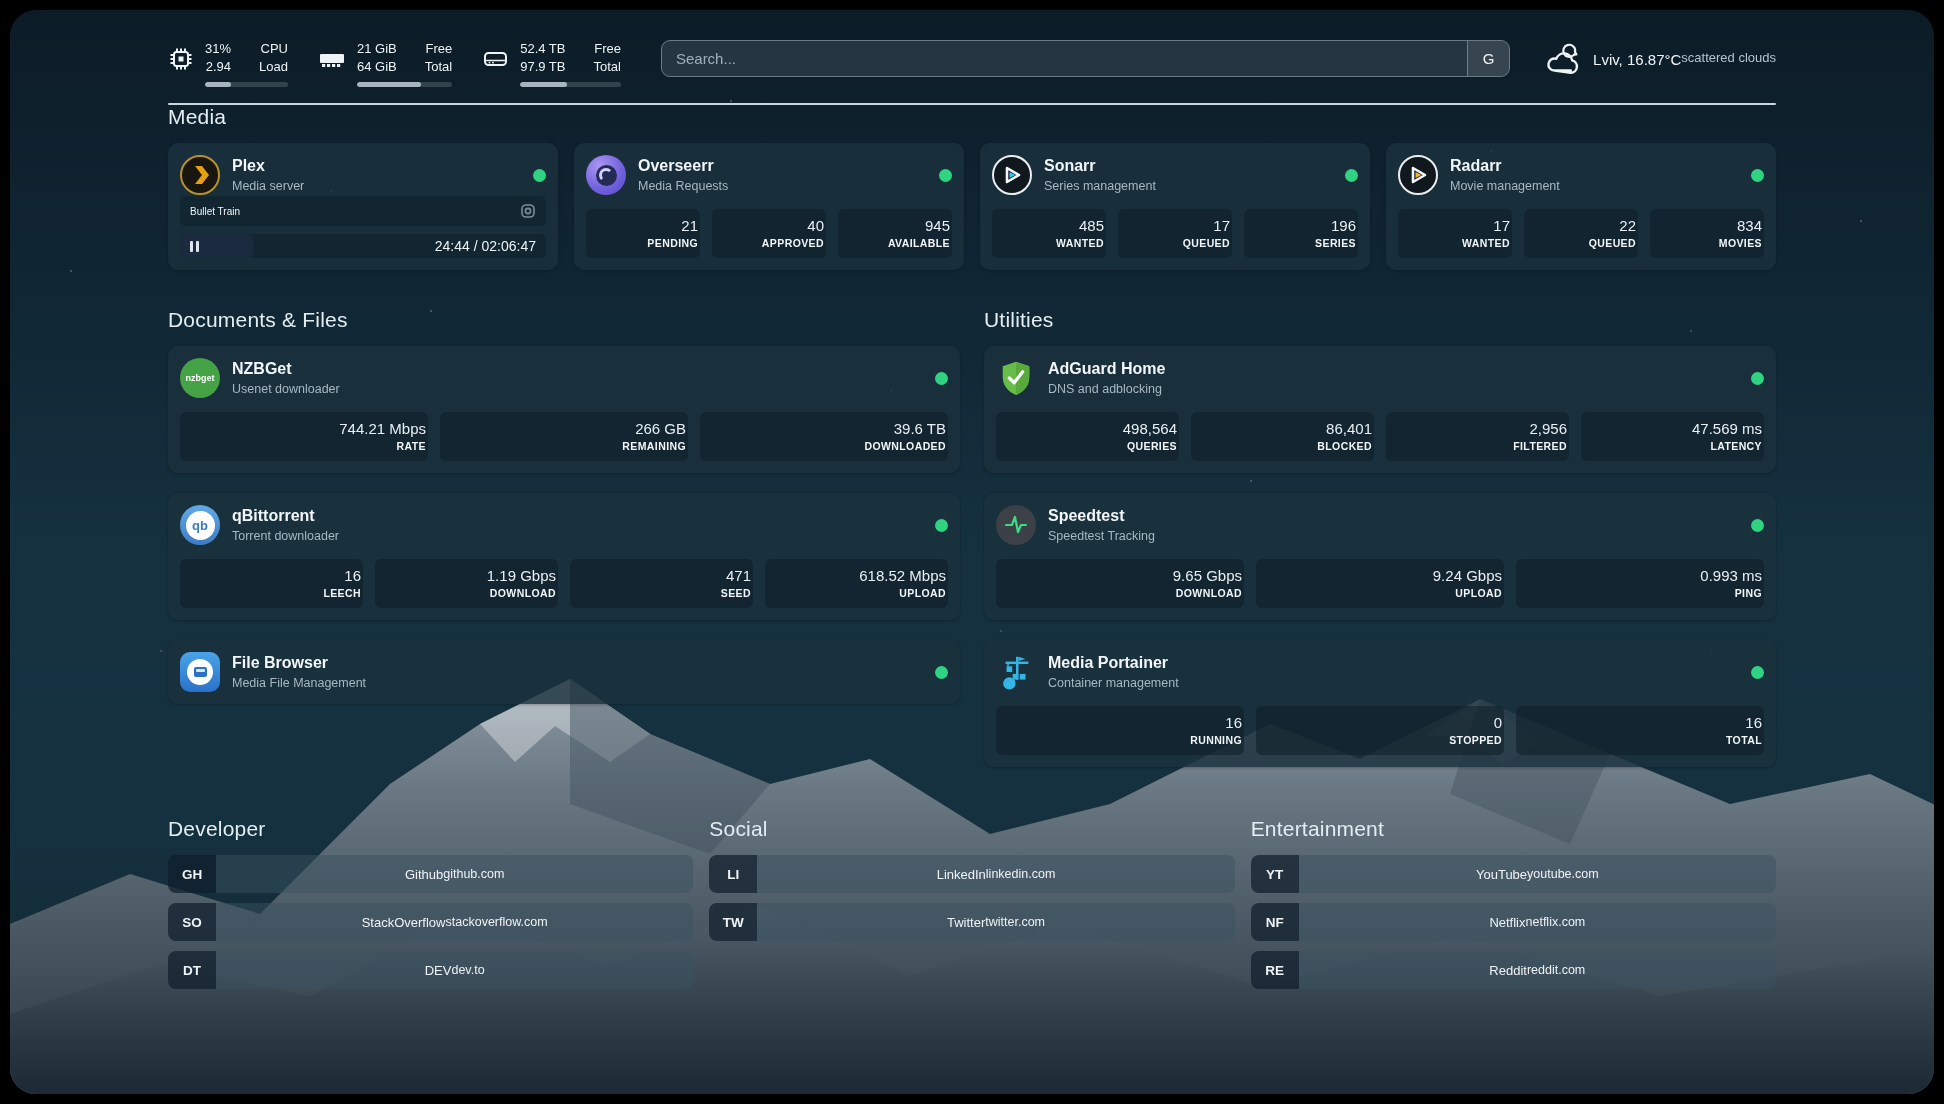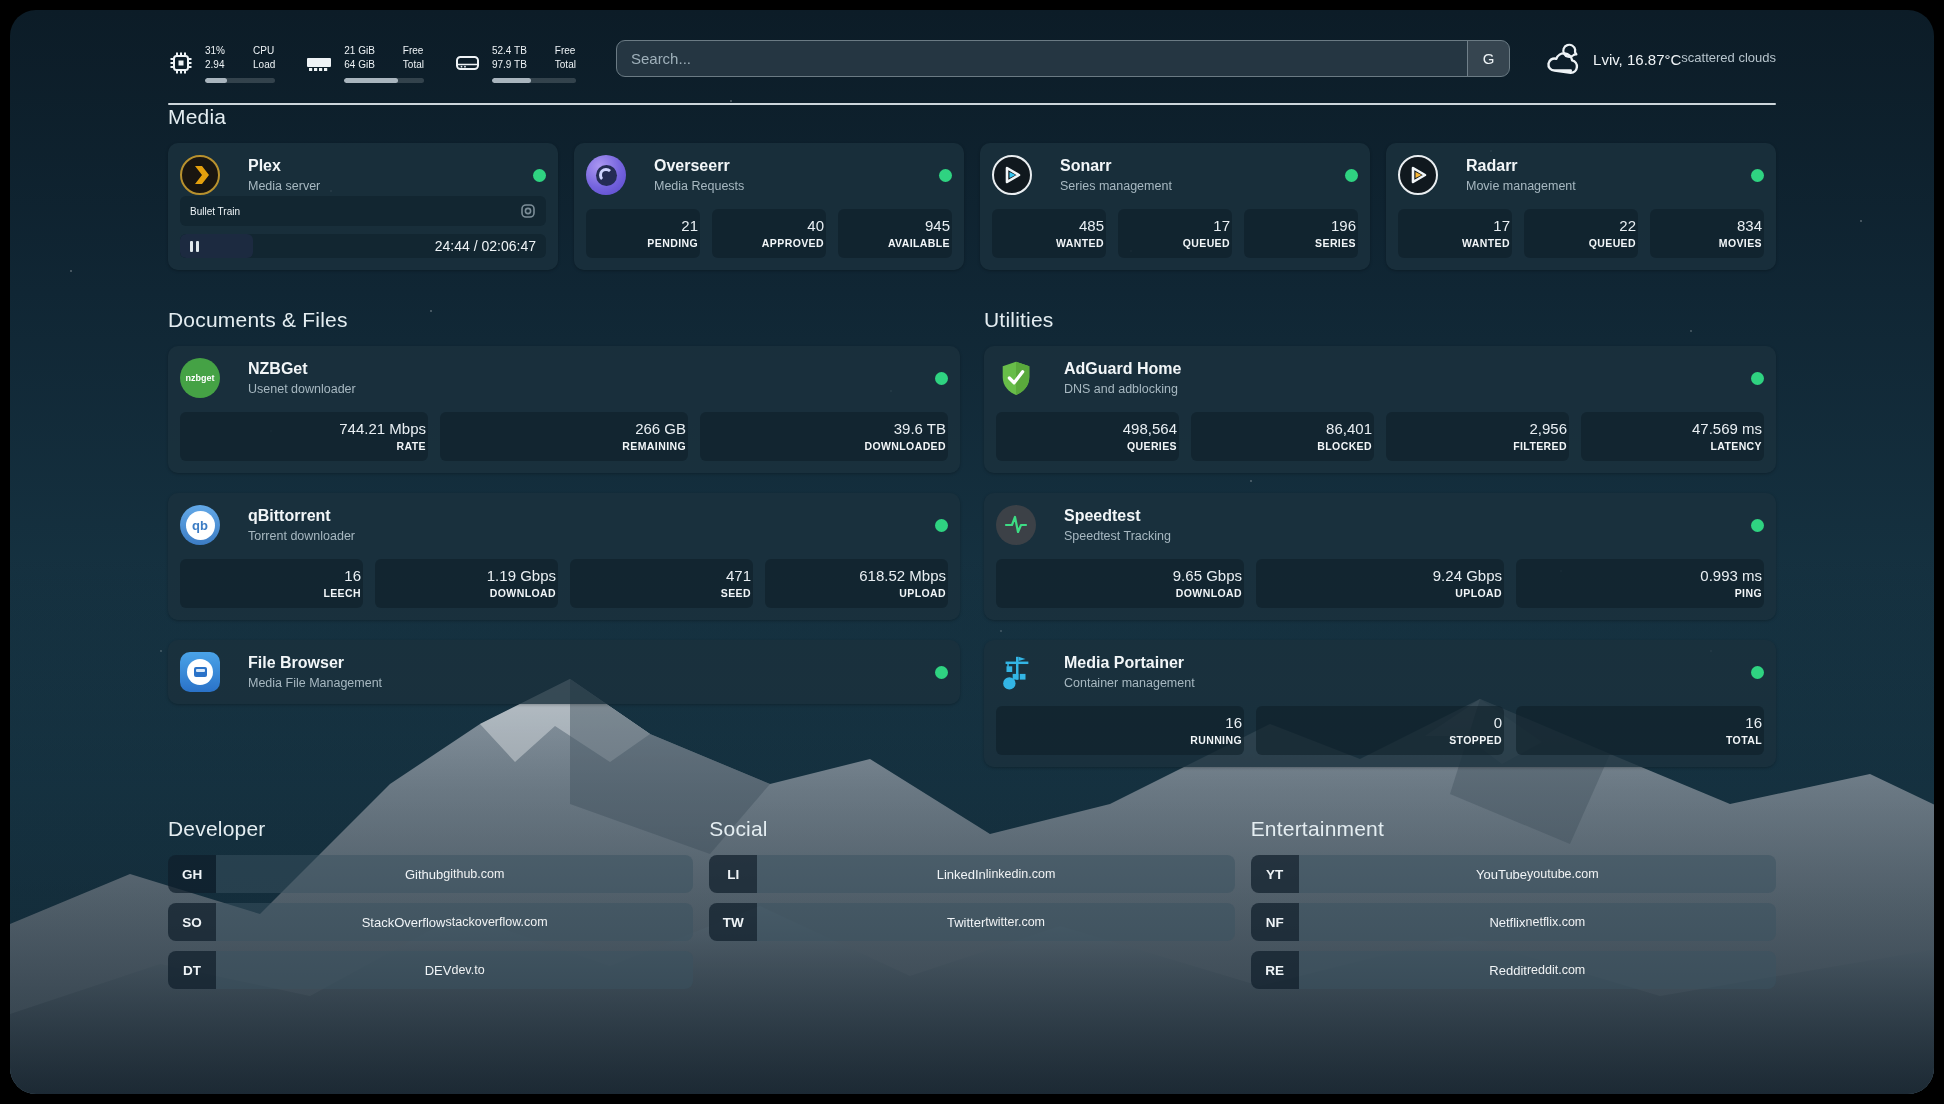--- a/index.html
+++ b/index.html
@@ -21,21 +21,21 @@
             1850px 210px 0 rgba(255,255,255,.3), 150px 640px 0 rgba(255,255,255,.25),
             1700px 640px 0 rgba(255,255,255,.28), 60px 260px 0 rgba(255,255,255,.3); }
   
   .content { position:relative; z-index:2; padding:30px 158px 0; color:#e8eef2; }
   
   .topbar { display:flex; align-items:center; }
   .res-group { display:flex; gap:30px; }
   .res { display:flex; gap:11px; align-items:flex-start; }
   .res-icon { margin-top:6px; flex:0 0 auto; }
   .res-cols { display:flex; gap:28px; }
-  .res-col { display:flex; flex-direction:column; font-size:10px; line-height:1.4; color:#eef3f6; }
+  .res-col { display:flex; flex-direction:column; font-size:13px; line-height:1.4; color:#eef3f6;text-align:right; }
   .res-bar { width:100%; height:5px; margin-top:6px; border-radius:3px; background:rgba(255,255,255,0.16); overflow:hidden; }
   .res-fill { height:100%; border-radius:3px; background:#a9b5be; }
   .searchbox { flex:1; height:37px; margin:0 34px 10px 40px; display:flex; align-items:stretch; overflow:hidden;
                border:1.5px solid #6b7b84; border-radius:9px; background:rgba(45,63,75,0.75); }
   .searchbox input { flex:1; background:transparent; border:none; outline:none; padding:0 14px;
                      font:15px "Liberation Sans","DejaVu Sans",sans-serif; color:#e8eef2; }
   .searchbox input::placeholder { color:#9fb0ba; }
   .search-btn { width:42px; display:flex; align-items:center; justify-content:center; cursor:pointer;
                 background:rgba(255,255,255,0.08); border-left:1px solid rgba(160,176,186,0.55);
                 font-size:15px; color:#eef3f6; }
@@ -43,21 +43,21 @@
   .weather-text { display:flex; flex-direction:row; line-height:1.45; }
   .weather-main { font-size:15px; color:#f0f4f7; }
   .weather-sub { font-size:13px; color:#b6c4cc; }
   .divider { height:2px; margin-top:16px; background:#dde6ea; border-radius:1px; opacity:.92; }
   
   .section-title { font-size:21px; font-weight:500; color:#e4edf1; letter-spacing:.2px; }
   .media-section { }
   .media-grid { display:grid; grid-template-columns:repeat(4,1fr); gap:16px; margin-top:14px; }
   .card { background:rgba(27,49,61,0.82); border-radius:10px; padding:12px; display:flex; flex-direction:column;
           box-shadow:0 1px 3px rgba(0,0,0,0.25); cursor:pointer; }
-  .card-head { display:flex; align-items:center; gap:28px; }
+  .card-head { display:flex; align-items:center; gap:12px; }
   .svc-icon { width:40px; height:40px; flex:0 0 auto; display:flex; align-items:center; justify-content:center; }
   .svc-text { display:flex; flex-direction:column; line-height:1.3; }
   .svc-name { font-size:16px; font-weight:600; color:#f2f6f8; }
   .svc-desc { font-size:12.5px; color:#a7b8c1; margin-top:1px; }
   .dot { width:13px; height:13px; border-radius:50%; background:#2fd381; margin-left:auto; flex:0 0 auto; }
   .stats { display:flex; gap:12px; margin-top:auto; padding-top:14px; }
   .stat { flex:1; background:rgba(12,29,39,0.55); border-radius:6px; padding:7px 2px; text-align:right; }
   .stat-v { font-size:15px; color:#e9eff3; line-height:20px; }
   .stat-l { font-size:10.5px; font-weight:700; letter-spacing:.4px; color:#f2f6f8; line-height:15px; }
   

